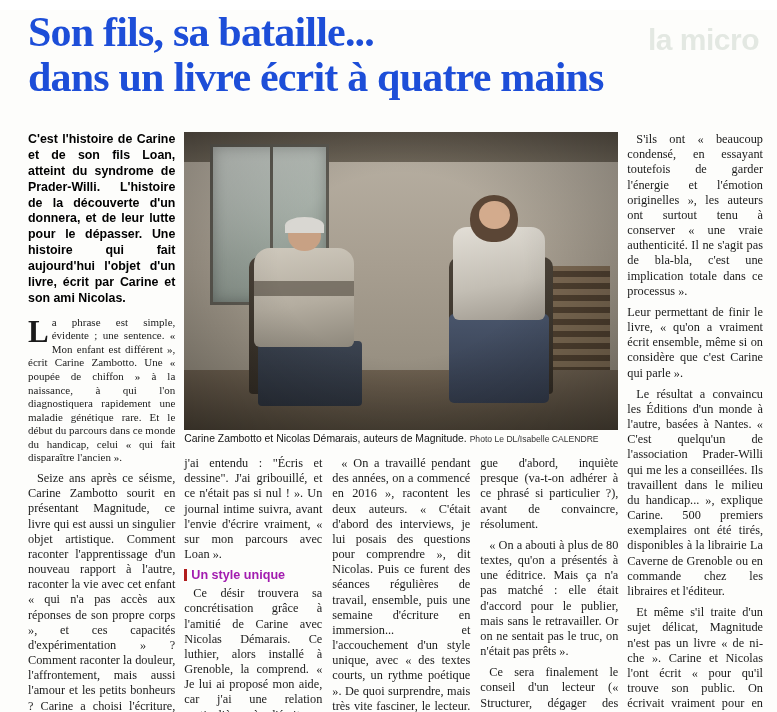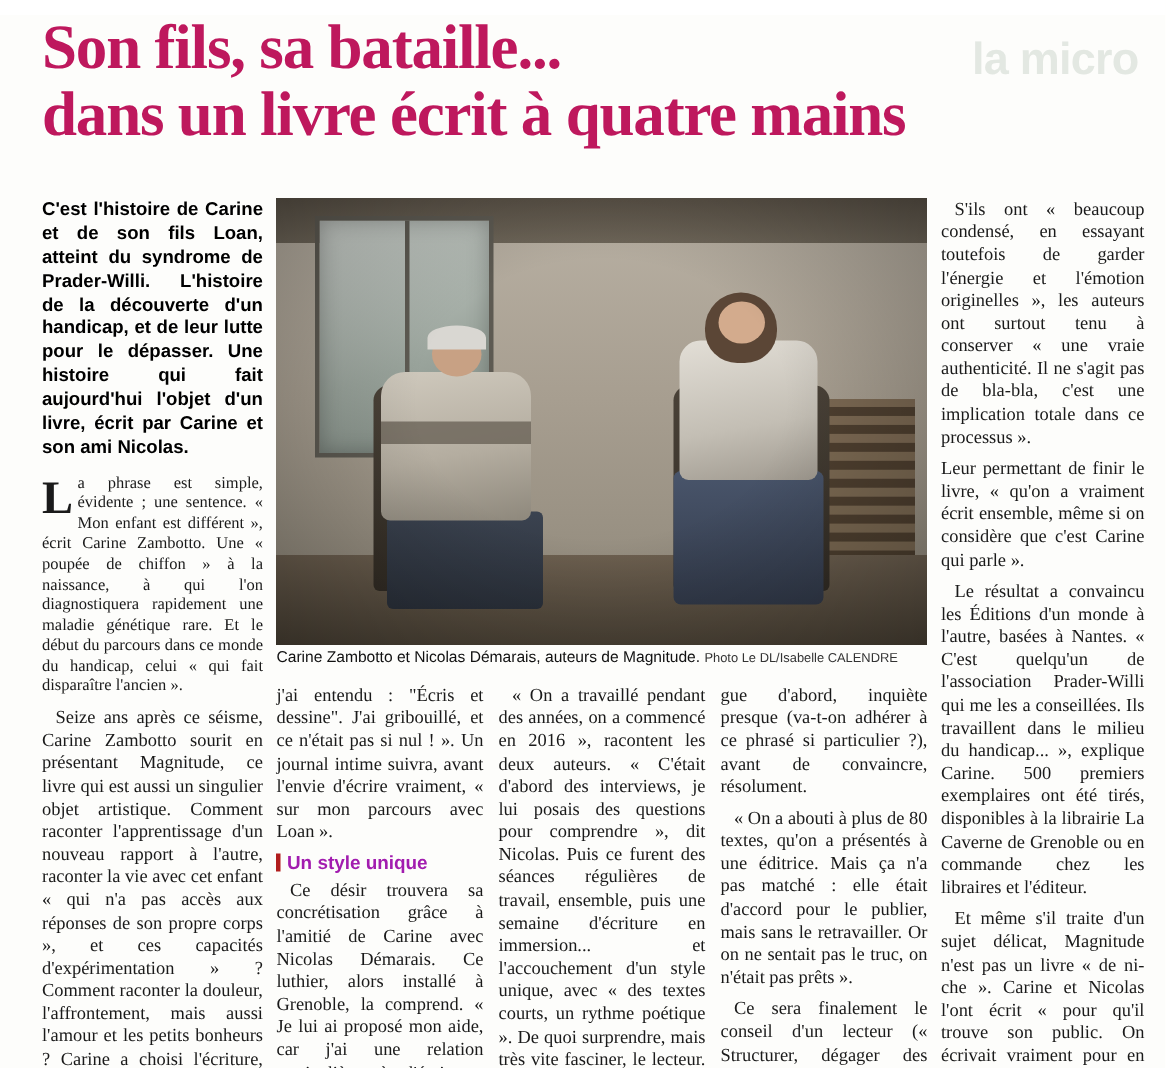--- a/index.html
+++ b/index.html
@@ -38,21 +38,21 @@
     text-align: center;
   }
   .headline {
     position: relative;
     margin: 10px 14px 0 28px;
     font-family: "Liberation Serif", serif;
     font-weight: bold;
     font-size: 42px;
     line-height: 1.07;
     letter-spacing: -0.8px;
-    color: #be185d;
+    color: #1d4ed8;
   }
   .headline .l1 { display: block; }
   .headline .l2 { display: block; }
 
   .columns {
     position: absolute;
     top: 122px;
     left: 28px;
     right: 14px;
     bottom: 8px;
@@ -260,21 +260,21 @@
   <div class="ghost">la micro</div>
 
   <h1 class="headline">
     <span class="l1">Son fils, sa bataille...</span>
     <span class="l2">dans un livre écrit à quatre mains</span>
   </h1>
 
   <div class="columns">
 
     <div class="col col-left">
-      <div class="standfirst">C'est l'histoire de Carine et de son fils Loan, atteint du syndrome de Prader-Willi. L'histoire de la découverte d'un handicap, et de leur lutte pour le dépasser. Une histoire qui fait aujourd'hui l'objet d'un livre, écrit par Carine et son ami Nicolas.</div>
+      <div class="standfirst">C'est l'histoire de Carine et de son fils Loan, atteint du syndrome de Prader-Willi. L'histoire de la découverte d'un donnera, et de leur lutte pour le dépasser. Une histoire qui fait aujourd'hui l'objet d'un livre, écrit par Carine et son ami Nicolas.</div>
       <p class="dropcap-par">La phrase est simple, évidente ; une sentence. « Mon enfant est différent », écrit Carine Zambotto. Une « poupée de chiffon » à la naissance, à qui l'on diagnostiquera rapidement une maladie génétique rare. Et le début du parcours dans ce monde du handicap, celui « qui fait disparaître l'ancien ».</p>
       <p class="body">Seize ans après ce séisme, Carine Zambotto sourit en présentant Magnitude, ce livre qui est aussi un singulier objet artistique. Comment raconter l'apprentissage d'un nouveau rapport à l'autre, raconter la vie avec cet enfant « qui n'a pas accès aux réponses de son propre corps », et ces capacités d'expérimentation » ? Comment raconter la douleur, l'affrontement, mais aussi l'amour et les petits bonheurs ? Carine a choisi l'écriture, venue sur le tard. « Après la séparation d'avec le père de mes fils,</p>
     </div>
 
     <div class="col col-mid">
       <div class="photo-wrap">
         <div class="photo">
           <div class="ph-wall"></div>
           <div class="ph-beam"></div>
           <div class="ph-window"></div>

